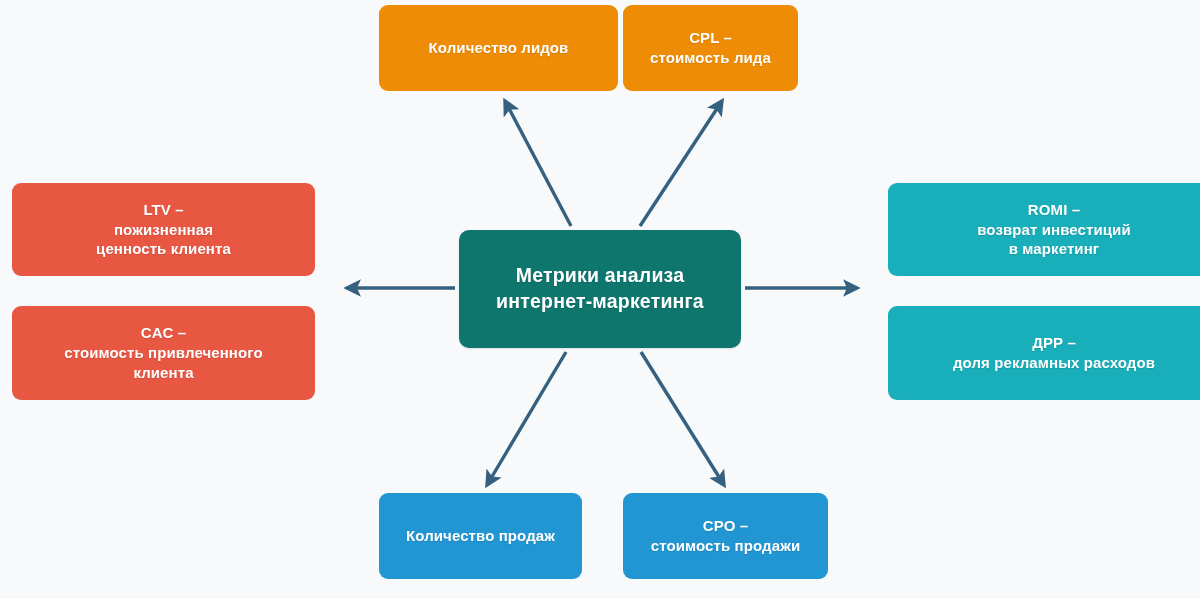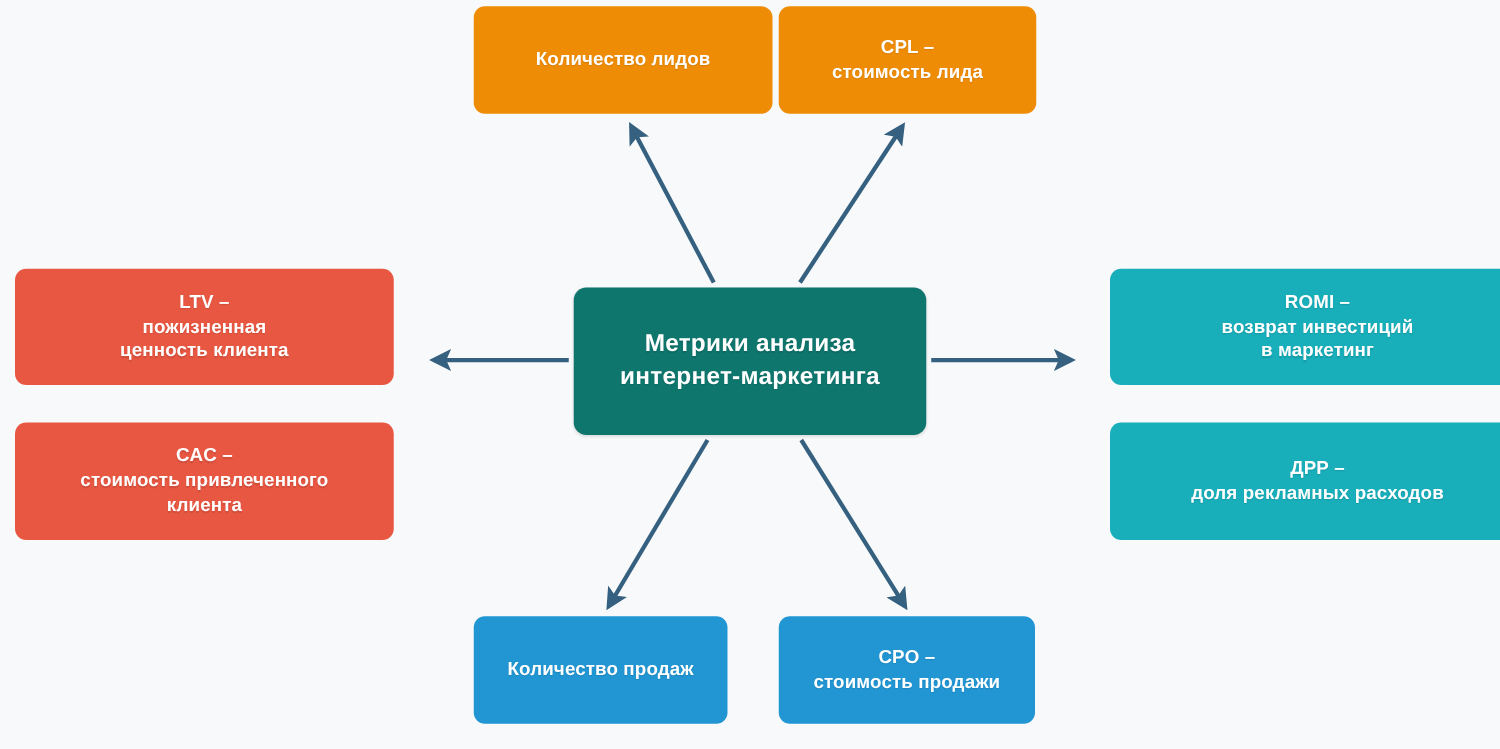--- a/index.html
+++ b/index.html
@@ -42,28 +42,27 @@
     white-space: pre-line;
   }
   .node.center {
     border-radius: 10px;
     font-size: 19.5px;
     letter-spacing: 0.2px;
     box-shadow: 0 1px 2px rgba(0,0,0,0.10);
   }
   .node.side {
     font-size: 15px;
-    margin-top: 32px;
   }
   .node.corner {
     font-size: 15px;
   }
   
   #node-leads      { left: 379px; top: 5px;   width: 239px; height: 86px; }
-  #node-cpl        { left: 623px; top: 5px;   width: 206px; height: 86px; }
+  #node-cpl        { left: 623px; top: 5px;   width: 175px; height: 86px; }
   #node-ltv        { left: 12px;  top: 183px; width: 303px; height: 93px; }
   #node-cac        { left: 12px;  top: 306px; width: 303px; height: 94px; justify-content: center; }
   #node-romi       { left: 888px; top: 183px; width: 332px; height: 93px; }
   #node-drr        { left: 888px; top: 306px; width: 332px; height: 94px; }
   #node-sales      { left: 379px; top: 493px; width: 203px; height: 86px; }
   #node-cpo        { left: 623px; top: 493px; width: 205px; height: 86px; }
   #node-center     { left: 459px; top: 230px; width: 282px; height: 118px; }
 </style>
 </head>
 <body>

